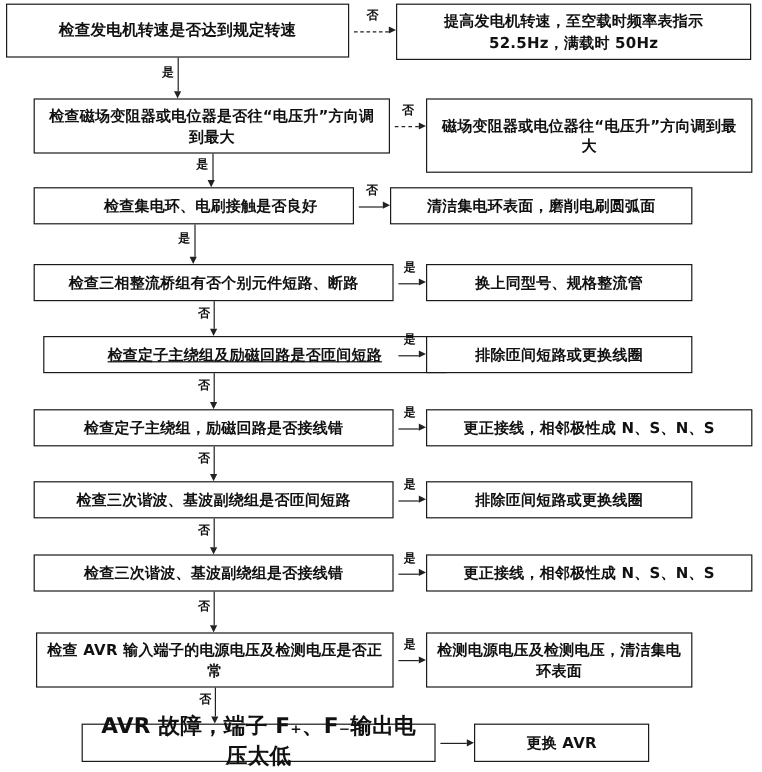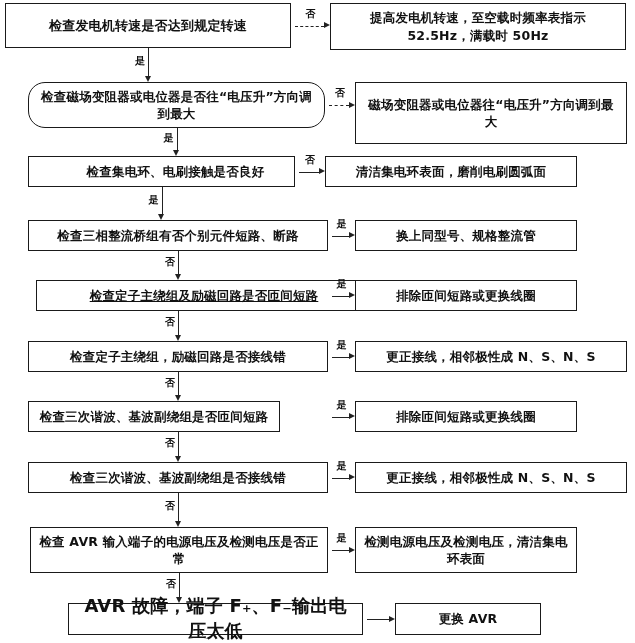--- a/index.html
+++ b/index.html
@@ -86,21 +86,21 @@
 </head>
 <body>
 
 <div id="canvas">
     <div class="box center" style="left: 5px; top: 3px; width: 286px; height: 45px; font-size: 13px;">
       <span class="txt">检查发电机转速是否达到规定转速</span>
     </div>
     <div class="box left" style="left: 330px; top: 3px; width: 296px; height: 47px; font-size: 12.5px;">
       <span class="txt">提高发电机转速，至空载时频率表指示 52.5Hz，满载时 50Hz</span>
     </div>
-    <div class="box left" style="left: 28px; top: 82px; width: 297px; height: 46px; font-size: 12.5px; border-radius: 17px;">
+    <div class="box left" style="left: 28px; top: 82px; width: 297px; height: 46px; font-size: 12.5px;">
       <span class="txt">检查磁场变阻器或电位器是否往“电压升”方向调到最大</span>
     </div>
     <div class="box left" style="left: 355px; top: 82px; width: 272px; height: 62px; font-size: 12.5px;">
       <span class="txt">磁场变阻器或电位器往“电压升”方向调到最大</span>
     </div>
     <div class="box center" style="left: 28px; top: 156px; width: 267px; height: 31px; font-size: 12.5px; padding-left: 28px;">
       <span class="txt">检查集电环、电刷接触是否良好</span>
     </div>
     <div class="box center" style="left: 28px; top: 220px; width: 300px; height: 31px; font-size: 12.5px;">
       <span class="txt">检查三相整流桥组有否个别元件短路、断路</span>
@@ -116,21 +116,21 @@
     </div>
     <div class="box center" style="left: 355px; top: 280px; width: 222px; height: 31px; font-size: 12.5px;">
       <span class="txt">排除匝间短路或更换线圈</span>
     </div>
     <div class="box center" style="left: 28px; top: 341px; width: 300px; height: 31px; font-size: 12.5px;">
       <span class="txt">检查定子主绕组，励磁回路是否接线错</span>
     </div>
     <div class="box center" style="left: 355px; top: 341px; width: 272px; height: 31px; font-size: 12.5px;">
       <span class="txt">更正接线，相邻极性成 N、S、N、S</span>
     </div>
-    <div class="box center" style="left: 28px; top: 401px; width: 252px; height: 31px; font-size: 12.5px;">
+    <div class="box center" style="left: 28px; top: 401px; width: 300px; height: 31px; font-size: 12.5px;">
       <span class="txt">检查三次谐波、基波副绕组是否匝间短路</span>
     </div>
     <div class="box center" style="left: 355px; top: 401px; width: 222px; height: 31px; font-size: 12.5px;">
       <span class="txt">排除匝间短路或更换线圈</span>
     </div>
     <div class="box center" style="left: 28px; top: 462px; width: 300px; height: 31px; font-size: 12.5px;">
       <span class="txt">检查三次谐波、基波副绕组是否接线错</span>
     </div>
     <div class="box center" style="left: 355px; top: 462px; width: 272px; height: 31px; font-size: 12.5px;">
       <span class="txt">更正接线，相邻极性成 N、S、N、S</span>

